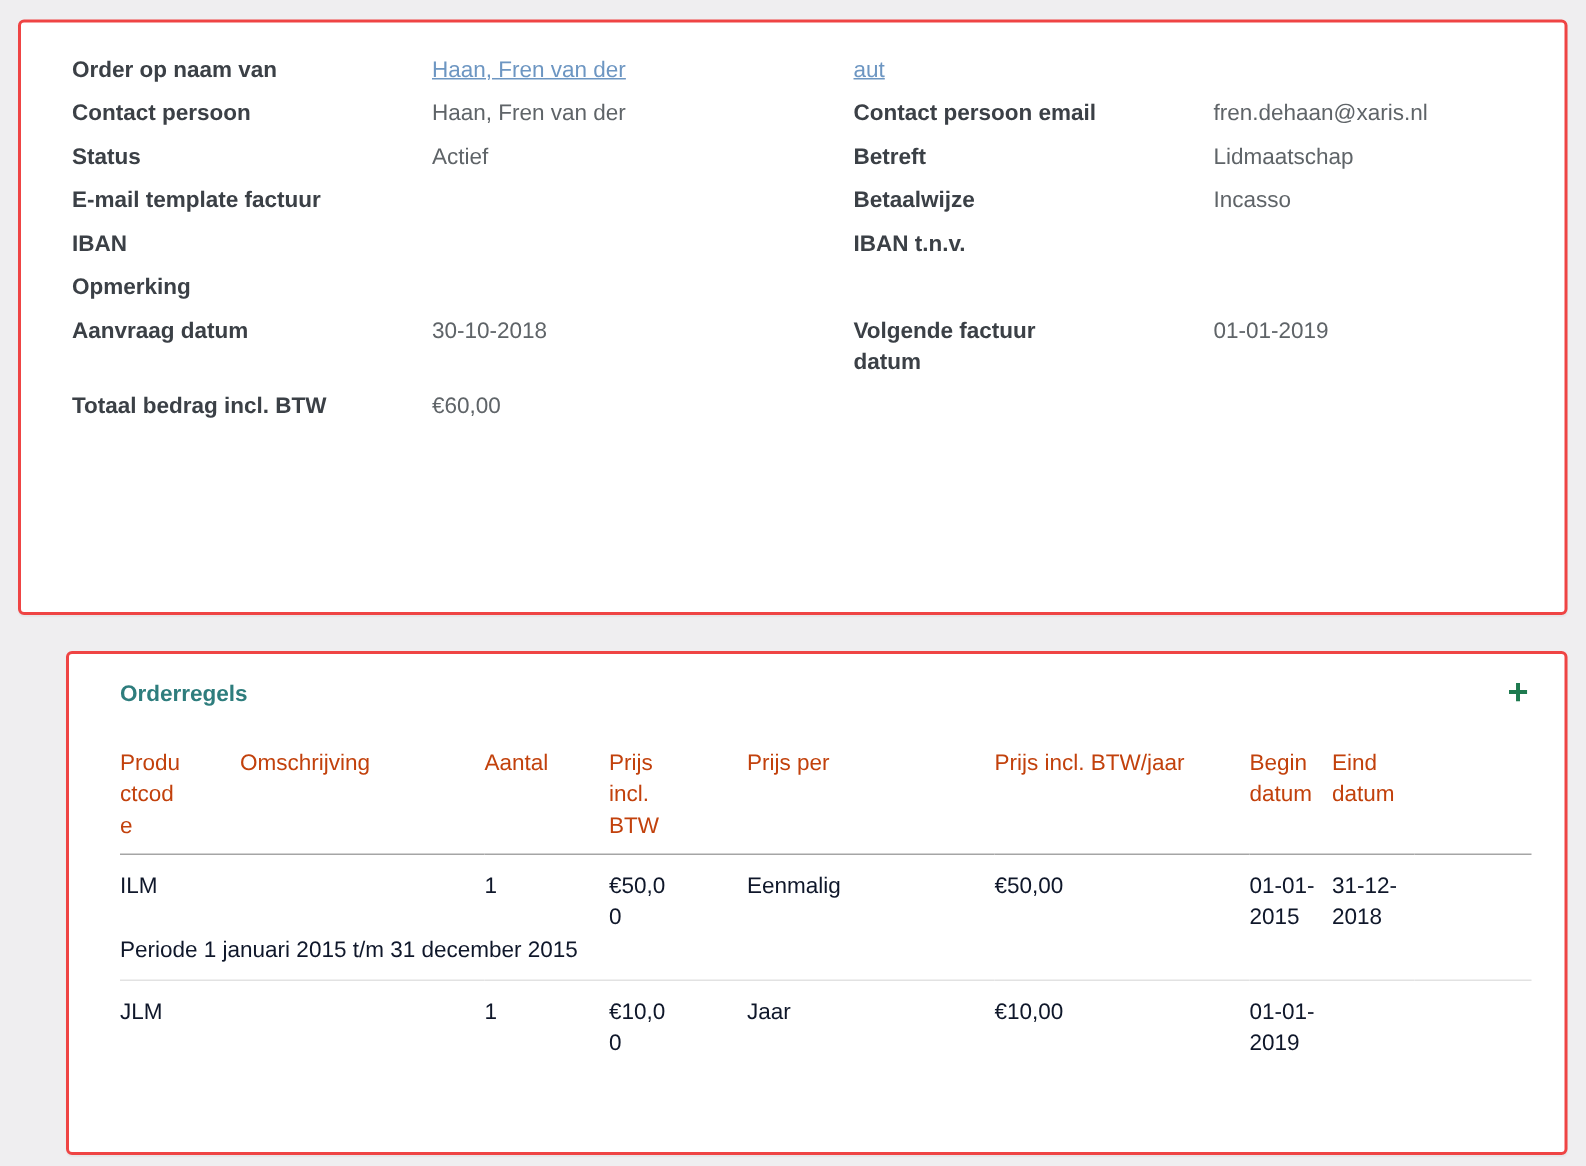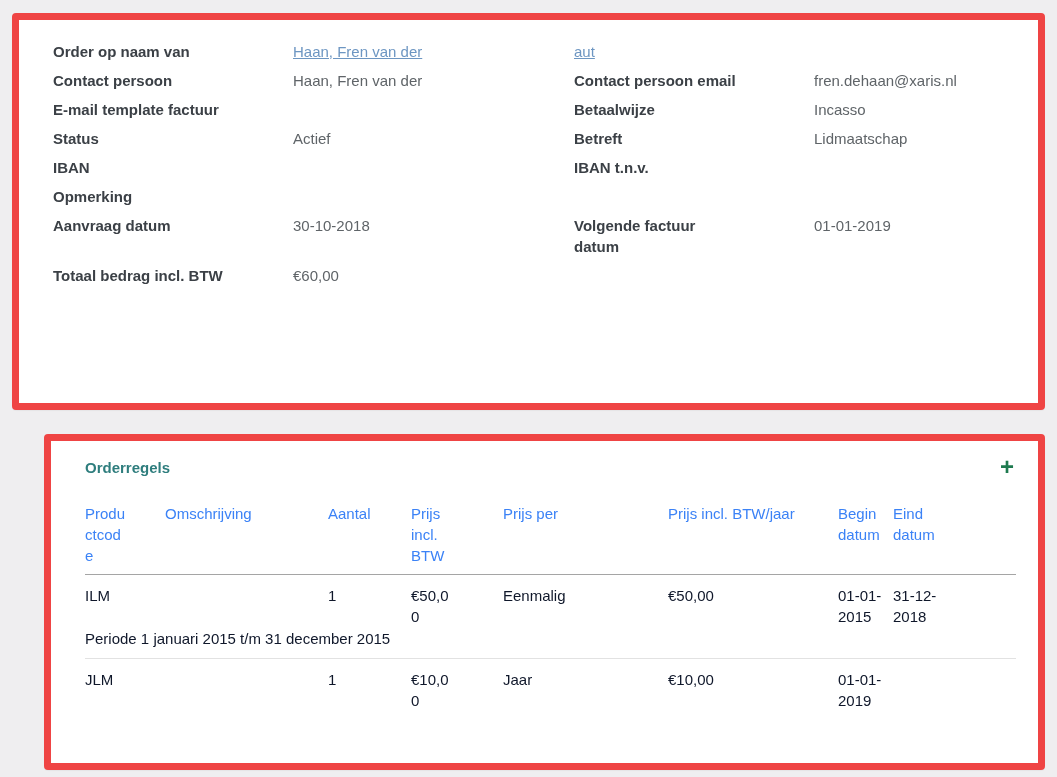--- a/index.html
+++ b/index.html
@@ -6,21 +6,21 @@
   html, body { width: 1057px; height: 777px; }
   body {
     background: #efeef0;
     font-family: "Liberation Sans", sans-serif;
     font-size: 15px;
     color: #55595e;
     overflow: hidden;
   }
   .panel {
     background: #ffffff;
-    border: 7px solid #ef4444;
+    border: 2px solid #ef4444;
     border-radius: 4px;
     margin: 0 12px;
     box-shadow: 0 1px 1px rgba(0,0,0,0.04);
   }
   .panel-details {
     margin-top: 13px;
     padding: 21px 22px 24px 34px;
     height: 397px;
   }
   .panel-orderlines {
@@ -73,21 +73,21 @@
     table-layout: fixed;
   }
   .ol-table th, .ol-table td {
     text-align: left;
     vertical-align: top;
     line-height: 21px;
     overflow-wrap: anywhere;
     font-weight: 400;
   }
   .ol-table th {
-    color: #3b82f6;
+    color: #c2410c;
     padding-bottom: 8px;
     border-bottom: 1px solid #a5a5a5;
   }
   .ol-table td { color: #0f172a; }
   .ol-table tr.main-row td { padding-top: 10px; }
   .ol-table tr.period-row td {
     padding-top: 1px;
     padding-bottom: 9px;
     border-bottom: 1px solid #e2e2e2;
   }
@@ -116,31 +116,31 @@
   </div>
 
   <div class="drow">
     <div class="dlabel">Contact persoon</div>
     <div class="dvalue">Haan, Fren van der</div>
     <div class="dlabel">Contact persoon email</div>
     <div class="dvalue dvalue-r">fren.dehaan@xaris.nl</div>
   </div>
 
   <div class="drow">
+    <div class="dlabel">Status</div>
+    <div class="dvalue">Actief</div>
+    <div class="dlabel">Betreft</div>
+    <div class="dvalue dvalue-r">Lidmaatschap</div>
+  </div>
+
+  <div class="drow">
     <div class="dlabel">E-mail template factuur</div>
     <div class="dvalue"></div>
     <div class="dlabel">Betaalwijze</div>
     <div class="dvalue dvalue-r">Incasso</div>
-  </div>
-
-  <div class="drow">
-    <div class="dlabel">Status</div>
-    <div class="dvalue">Actief</div>
-    <div class="dlabel">Betreft</div>
-    <div class="dvalue dvalue-r">Lidmaatschap</div>
   </div>
 
 
 
   <div class="drow">
     <div class="dlabel">IBAN</div>
     <div class="dvalue"></div>
     <div class="dlabel">IBAN t.n.v.</div>
     <div class="dvalue dvalue-r"></div>
   </div>

